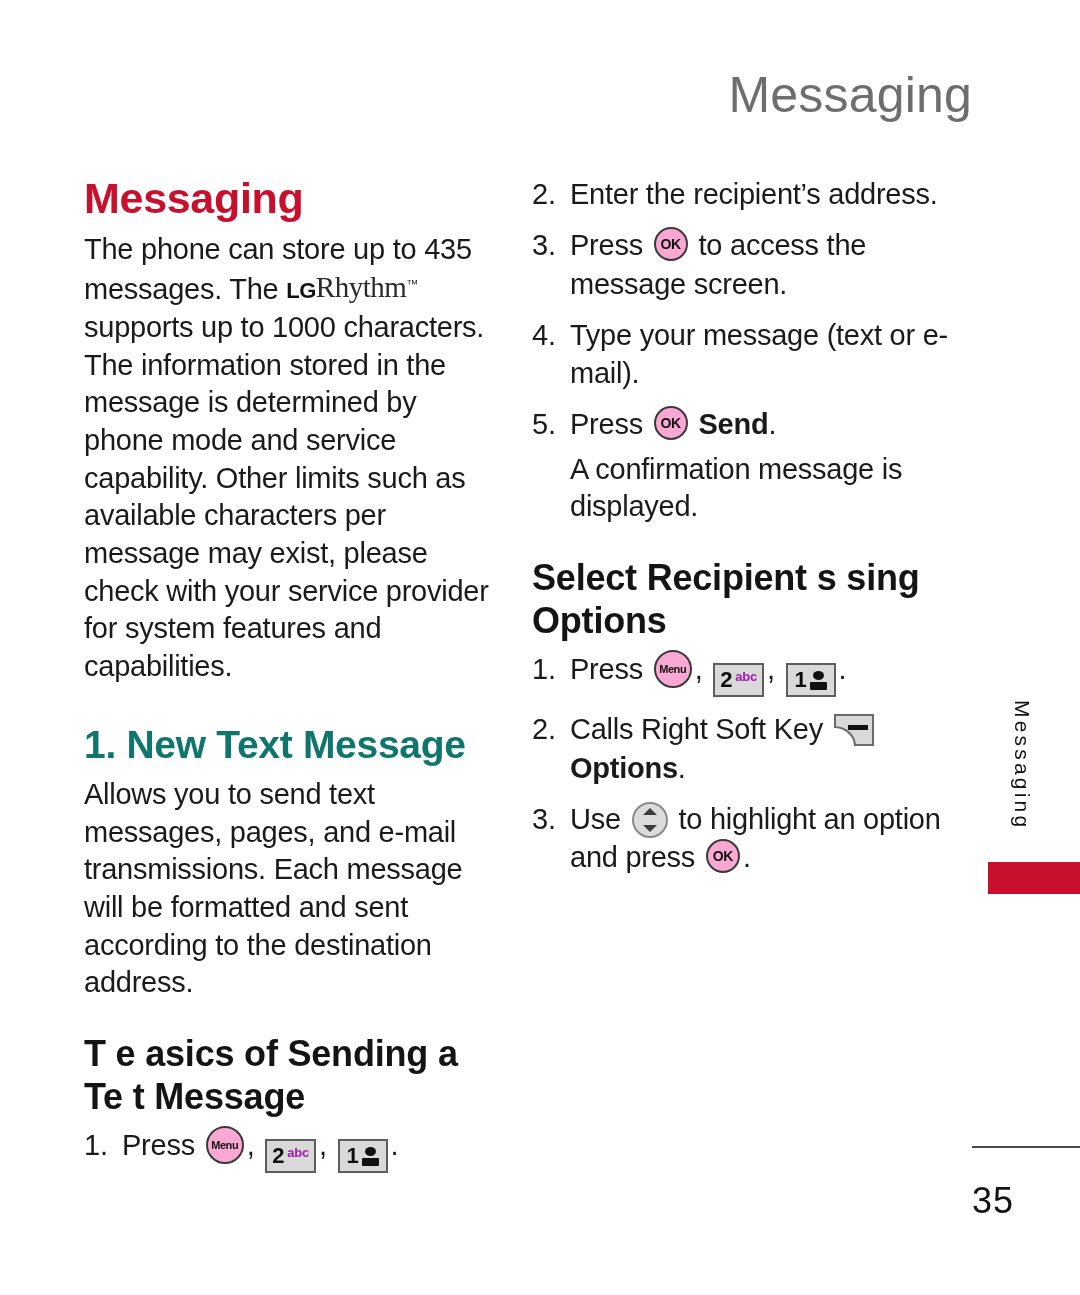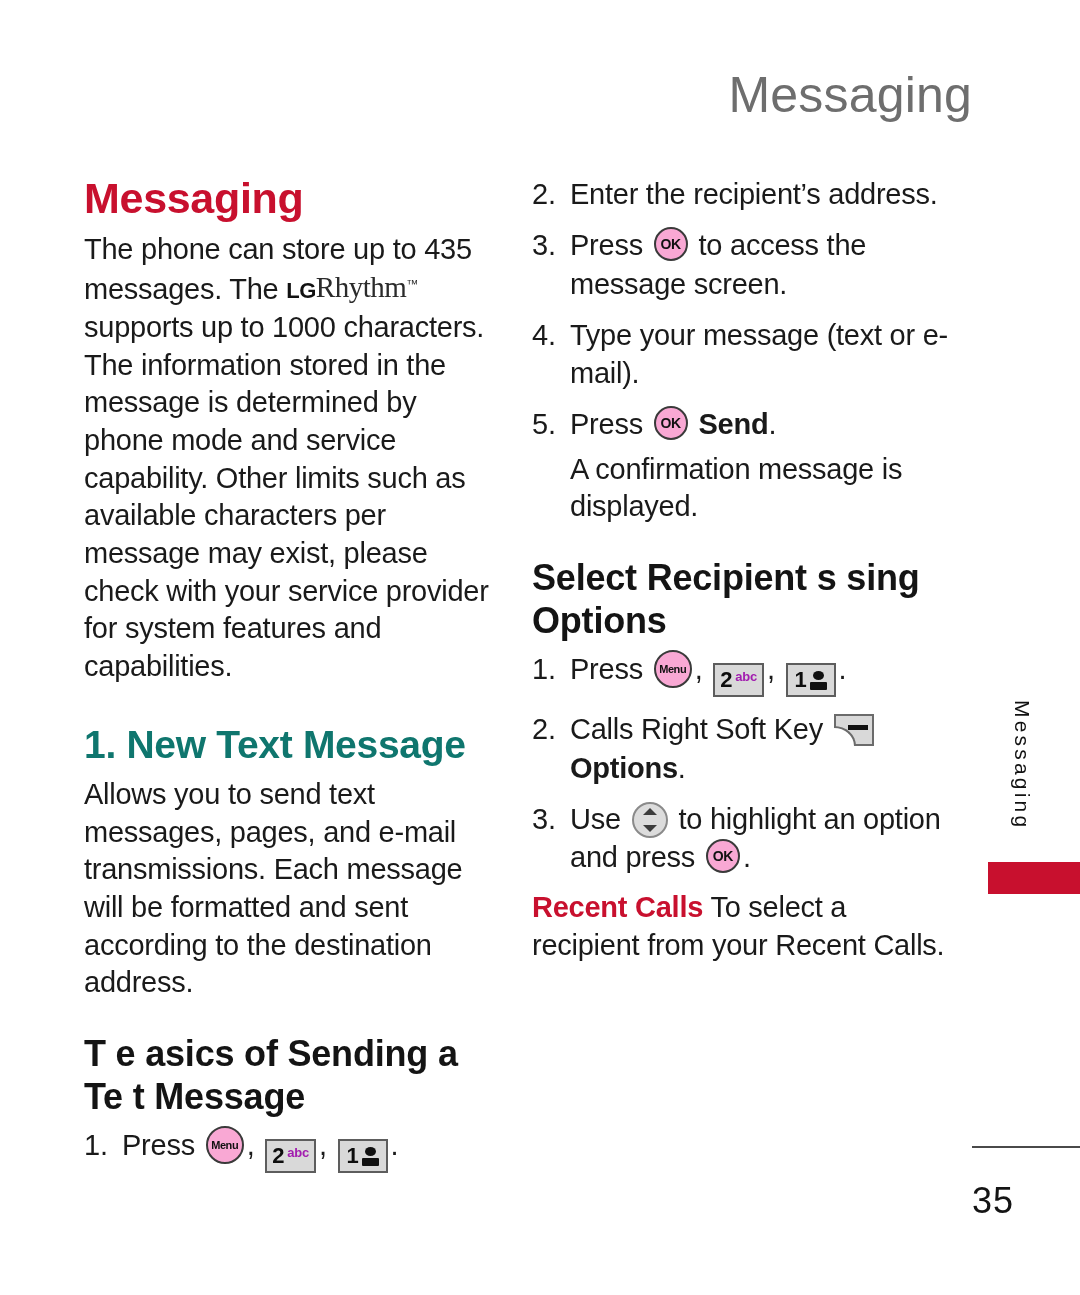--- a/index.html
+++ b/index.html
@@ -449,24 +449,20 @@
           <span class="arw down"></span>
         </span>
         <span>to highlight an option and press</span>
         <span class="key key-round ok">
           <span class="lbl">OK</span>
         </span><span>.</span>
       </span>
     </div>
 
 
-    <p class="body">
-      <span class="term">Recent Calls</span>
-      <span>To select a recipient from your Recent Calls.</span>
-    </p>
 
   </div>
 </div>
 
 <div class="side-tab-text">Messaging</div>
 <div class="side-tab-block"></div>
 
 <div class="footer-rule"></div>
 <div class="page-number">35</div>
 

